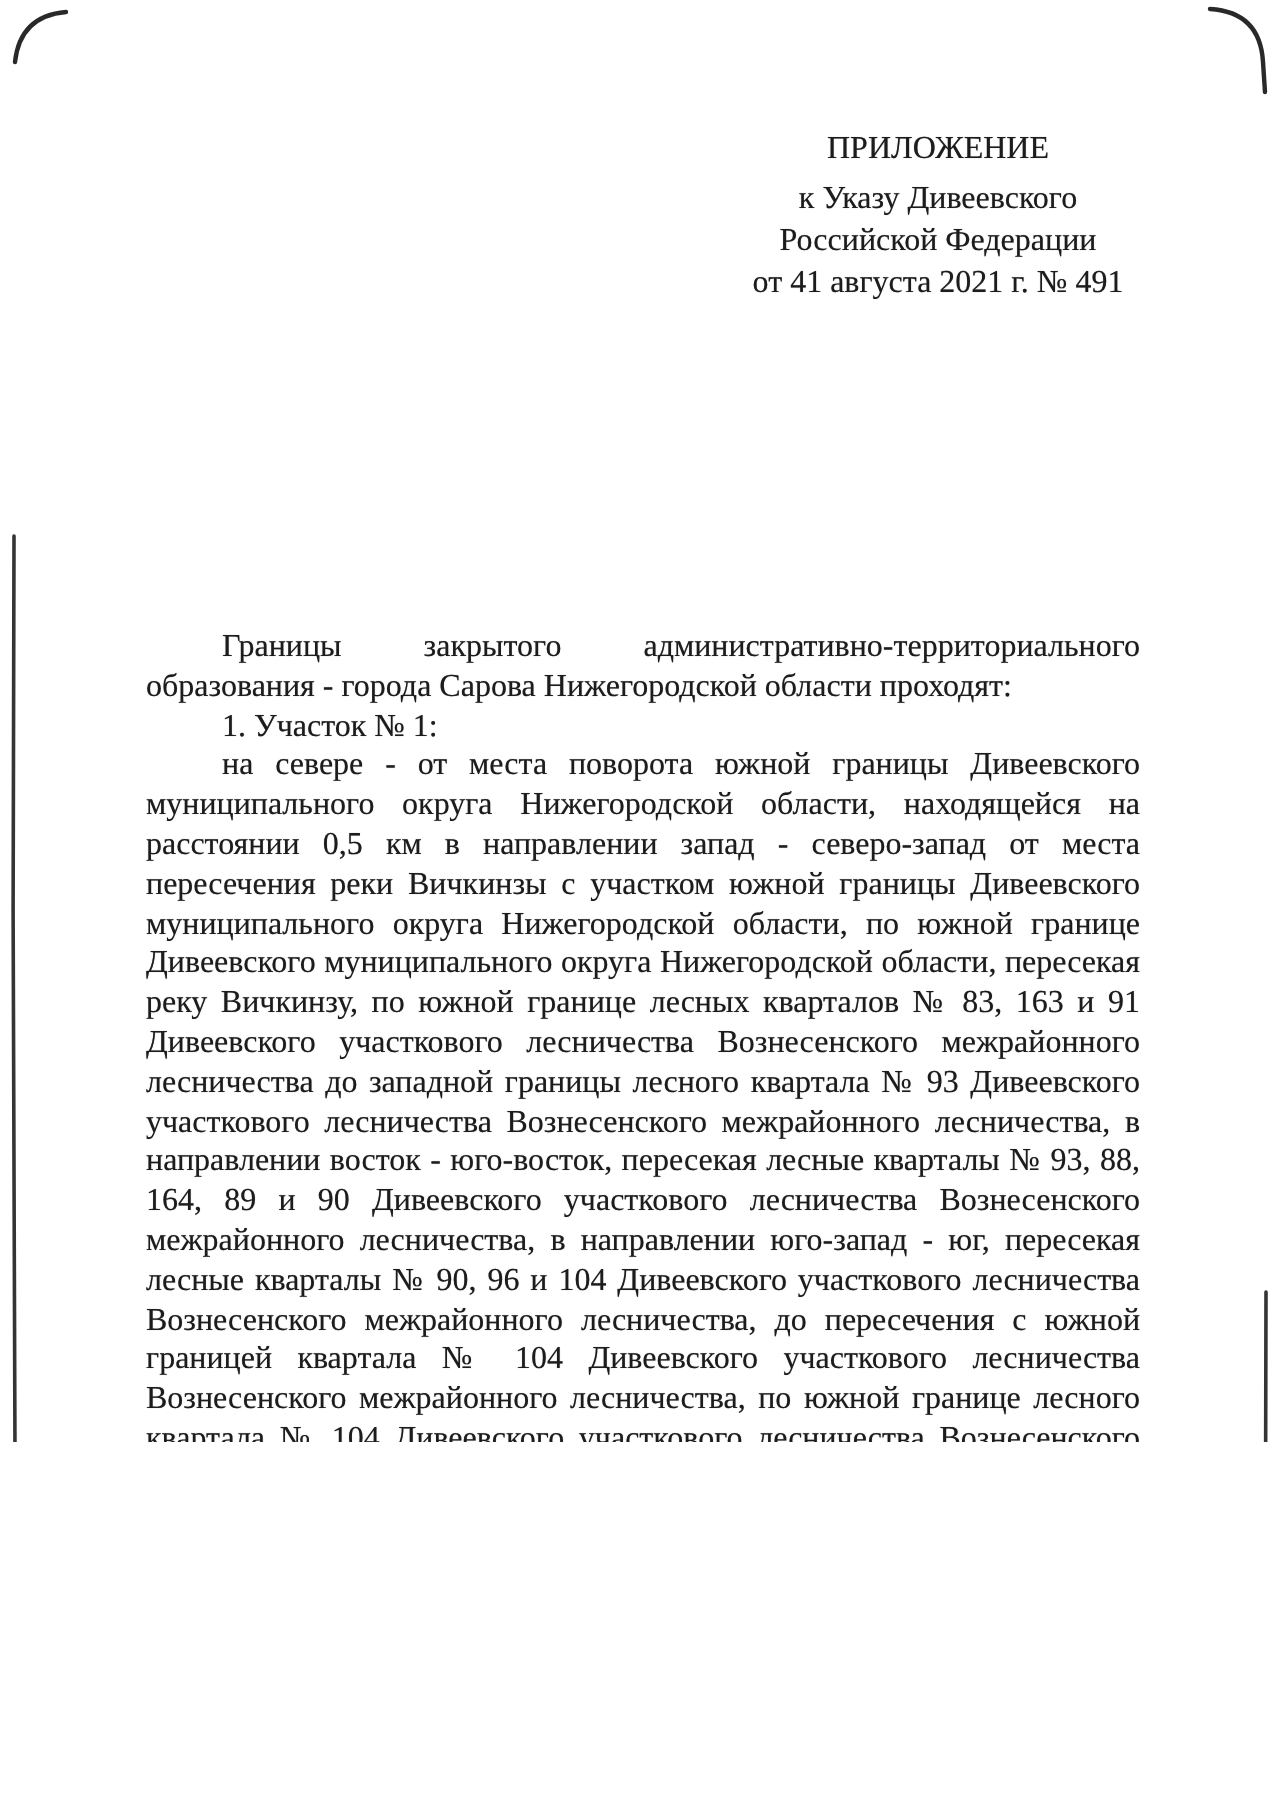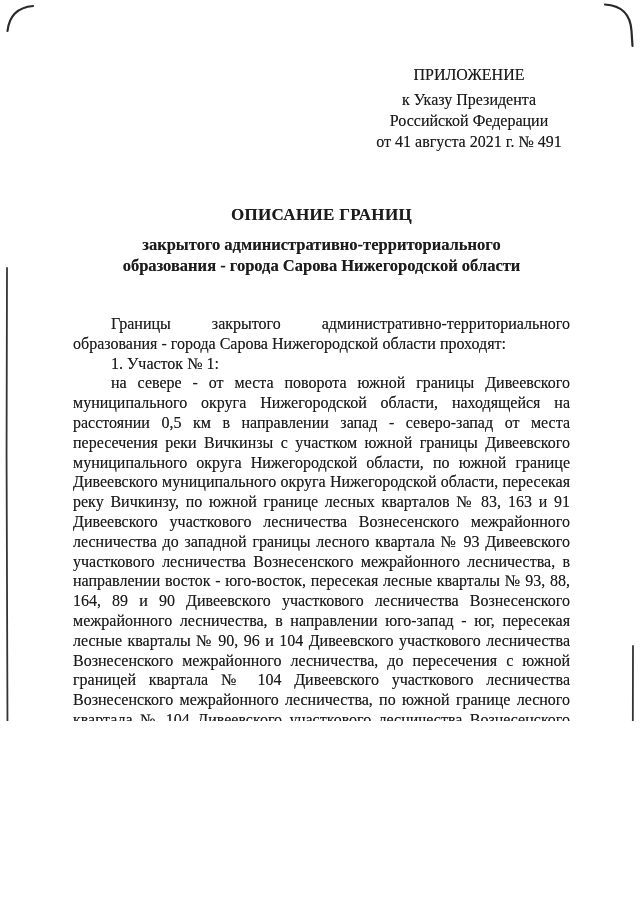--- a/index.html
+++ b/index.html
@@ -85,30 +85,25 @@
       <path d="M 7 268 C 6.2 470 6.4 680 8 872" stroke-width="1.8" opacity="0.9"></path>
       <path d="M 8 872 Q 9.5 893 33 894" stroke-width="2" opacity="0.95"></path>
       <path d="M 33 894 L 611 894.5" stroke-width="2" opacity="0.9"></path>
       <path d="M 611 894.5 Q 631 892.5 632.5 871" stroke-width="2" opacity="0.95"></path>
       <path d="M 632.5 871 L 633 646" stroke-width="1.8" opacity="0.9"></path>
     </g>
   </svg>
 
   <div class="header-block txt">
     <div class="hline0">ПРИЛОЖЕНИЕ</div>
-    <div>к Указу Президента</div>
+    <div>к Указу Дивеевского</div>
     <div>Российской Федерации</div>
     <div>от 41 августа 2021 г. № 491</div>
   </div>
 
-  <div class="title-block txt">
-    <div class="heading">ОПИСАНИЕ ГРАНИЦ</div>
-    <div class="subtitle-line">закрытого административно-территориального</div>
-    <div class="subtitle-line">образования - города Сарова Нижегородской области</div>
-  </div>
 
   <div class="body-block txt">
     <p>Границы закрытого административно-территориального образования - города Сарова Нижегородской области проходят:</p>
     <p>1. Участок №&nbsp;1:</p>
     <p>на севере - от места поворота южной границы Дивеевского муниципального округа Нижегородской области, находящейся на расстоянии 0,5 км в направлении запад - северо-запад от места пересечения реки Вичкинзы с участком южной границы Дивеевского муниципального округа Нижегородской области, по южной границе Дивеевского муниципального округа Нижегородской области, пересекая реку Вичкинзу, по южной границе лесных кварталов №&nbsp;83, 163 и 91 Дивеевского участкового лесничества Вознесенского межрайонного лесничества до западной границы лесного квартала №&nbsp;93 Дивеевского участкового лесничества Вознесенского межрайонного лесничества, в направлении восток - юго-восток, пересекая лесные кварталы №&nbsp;93, 88, 164, 89 и 90 Дивеевского участкового лесничества Вознесенского межрайонного лесничества, в направлении юго-запад - юг, пересекая лесные кварталы №&nbsp;90, 96 и 104 Дивеевского участкового лесничества Вознесенского межрайонного лесничества, до пересечения с южной границей квартала №&nbsp;104 Дивеевского участкового лесничества Вознесенского межрайонного лесничества, по южной границе лесного квартала №&nbsp;104 Дивеевского участкового лесничества Вознесенского межрайонного лесничества до места пересечения южной границы лесного квартала №&nbsp;104 Дивеевского участкового лесничества Вознесенского межрайонного лесничества с юго-западной границей</p>
   </div>
 
 </div>
 
 </body></html>

